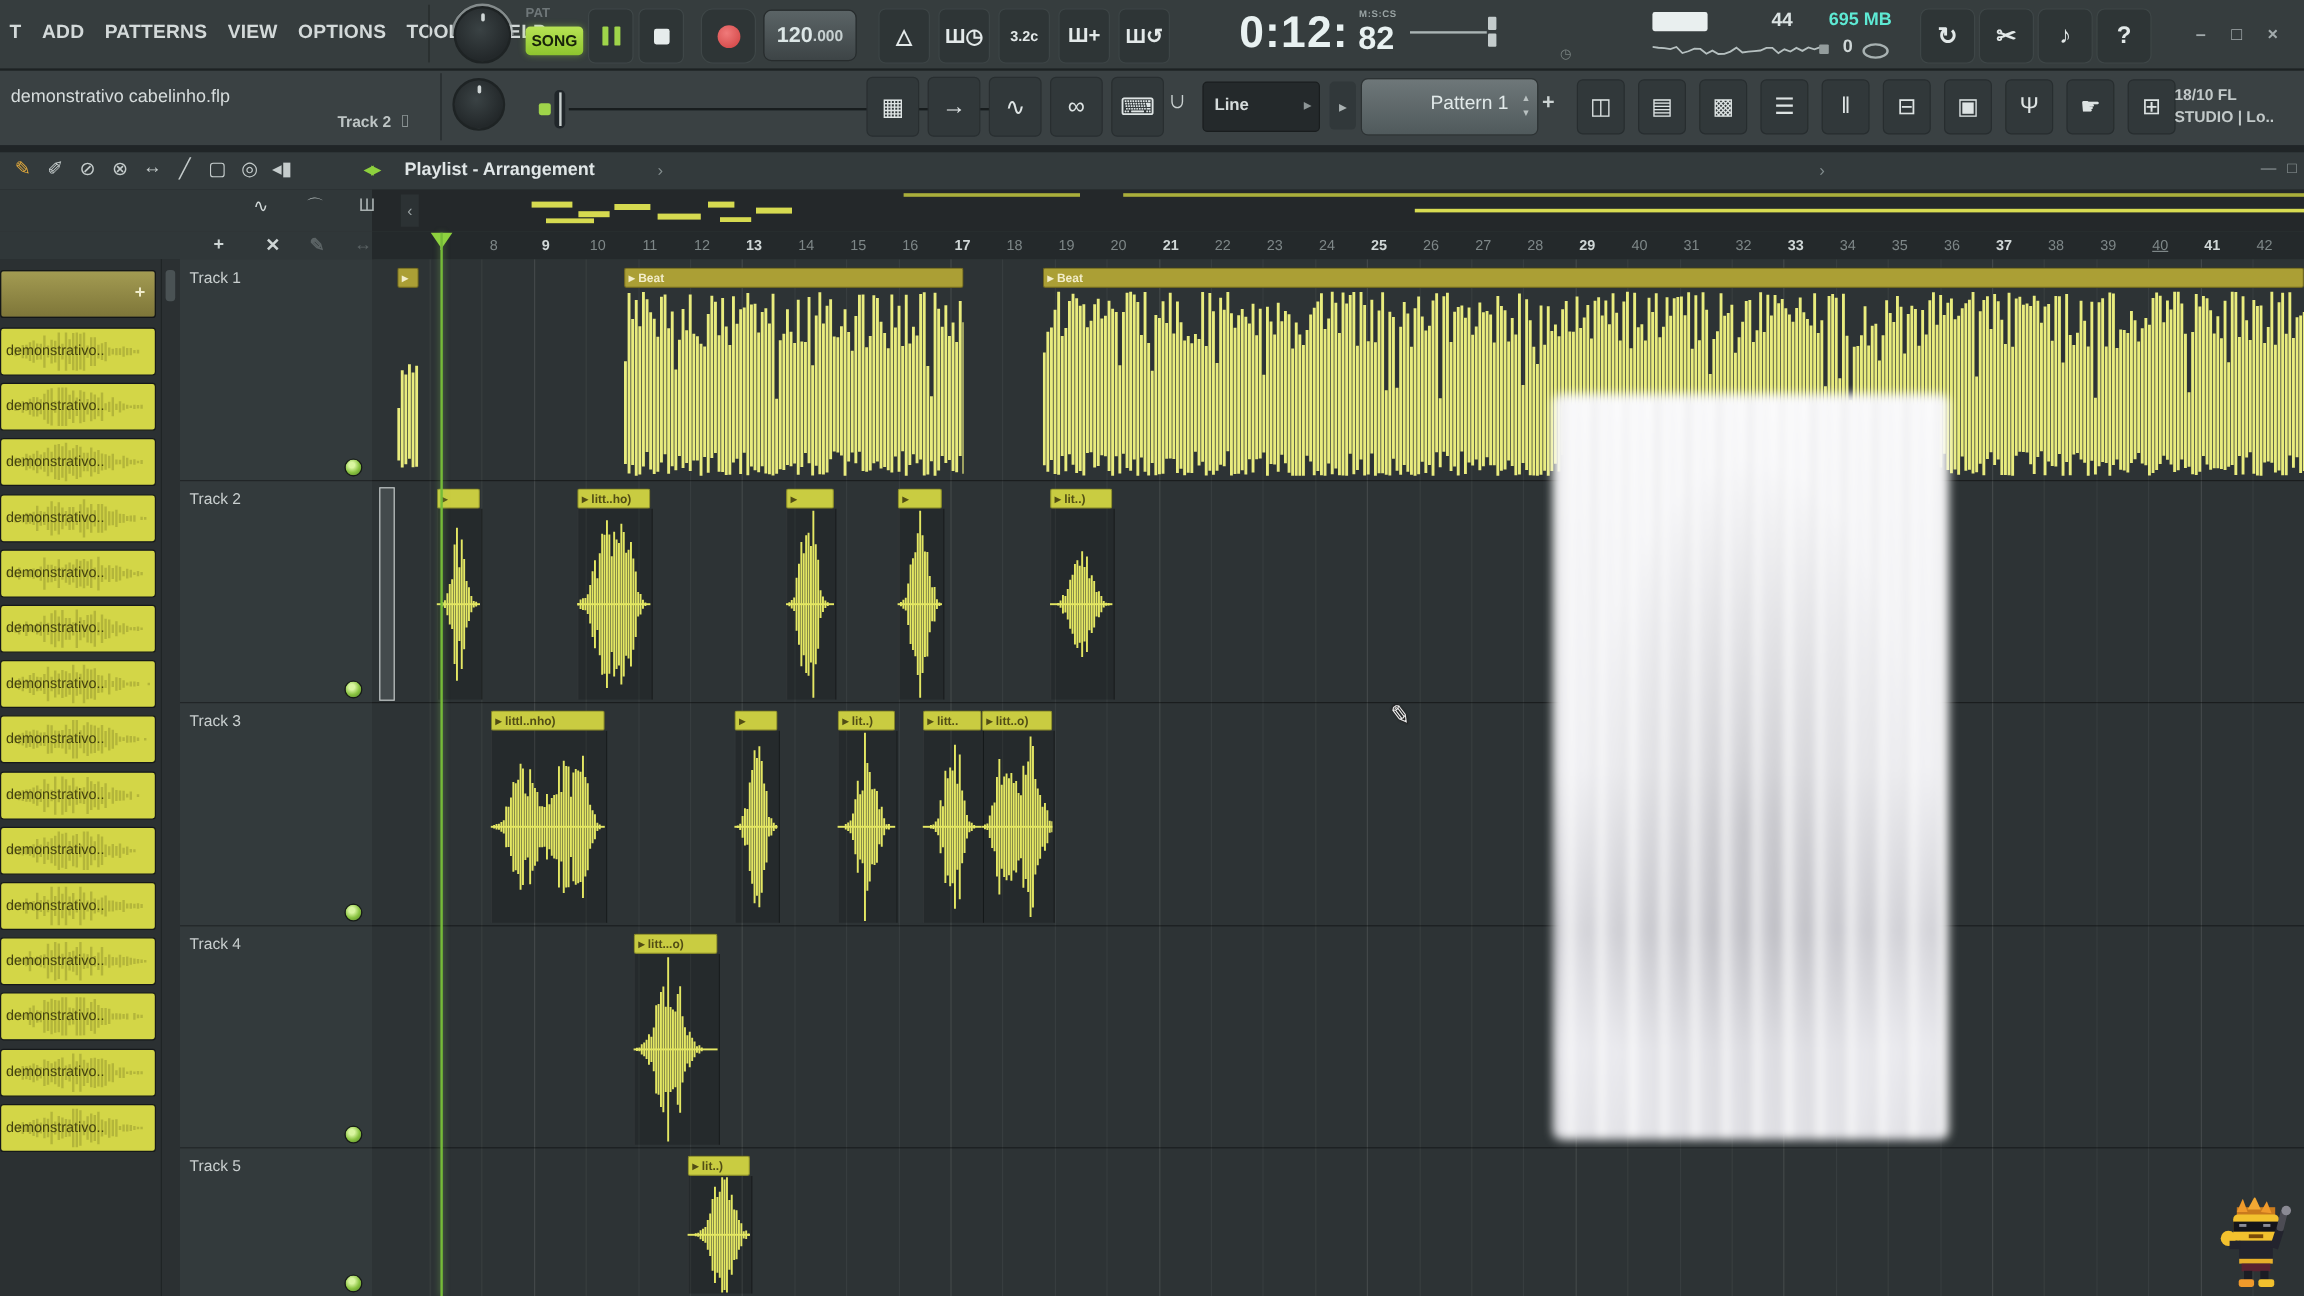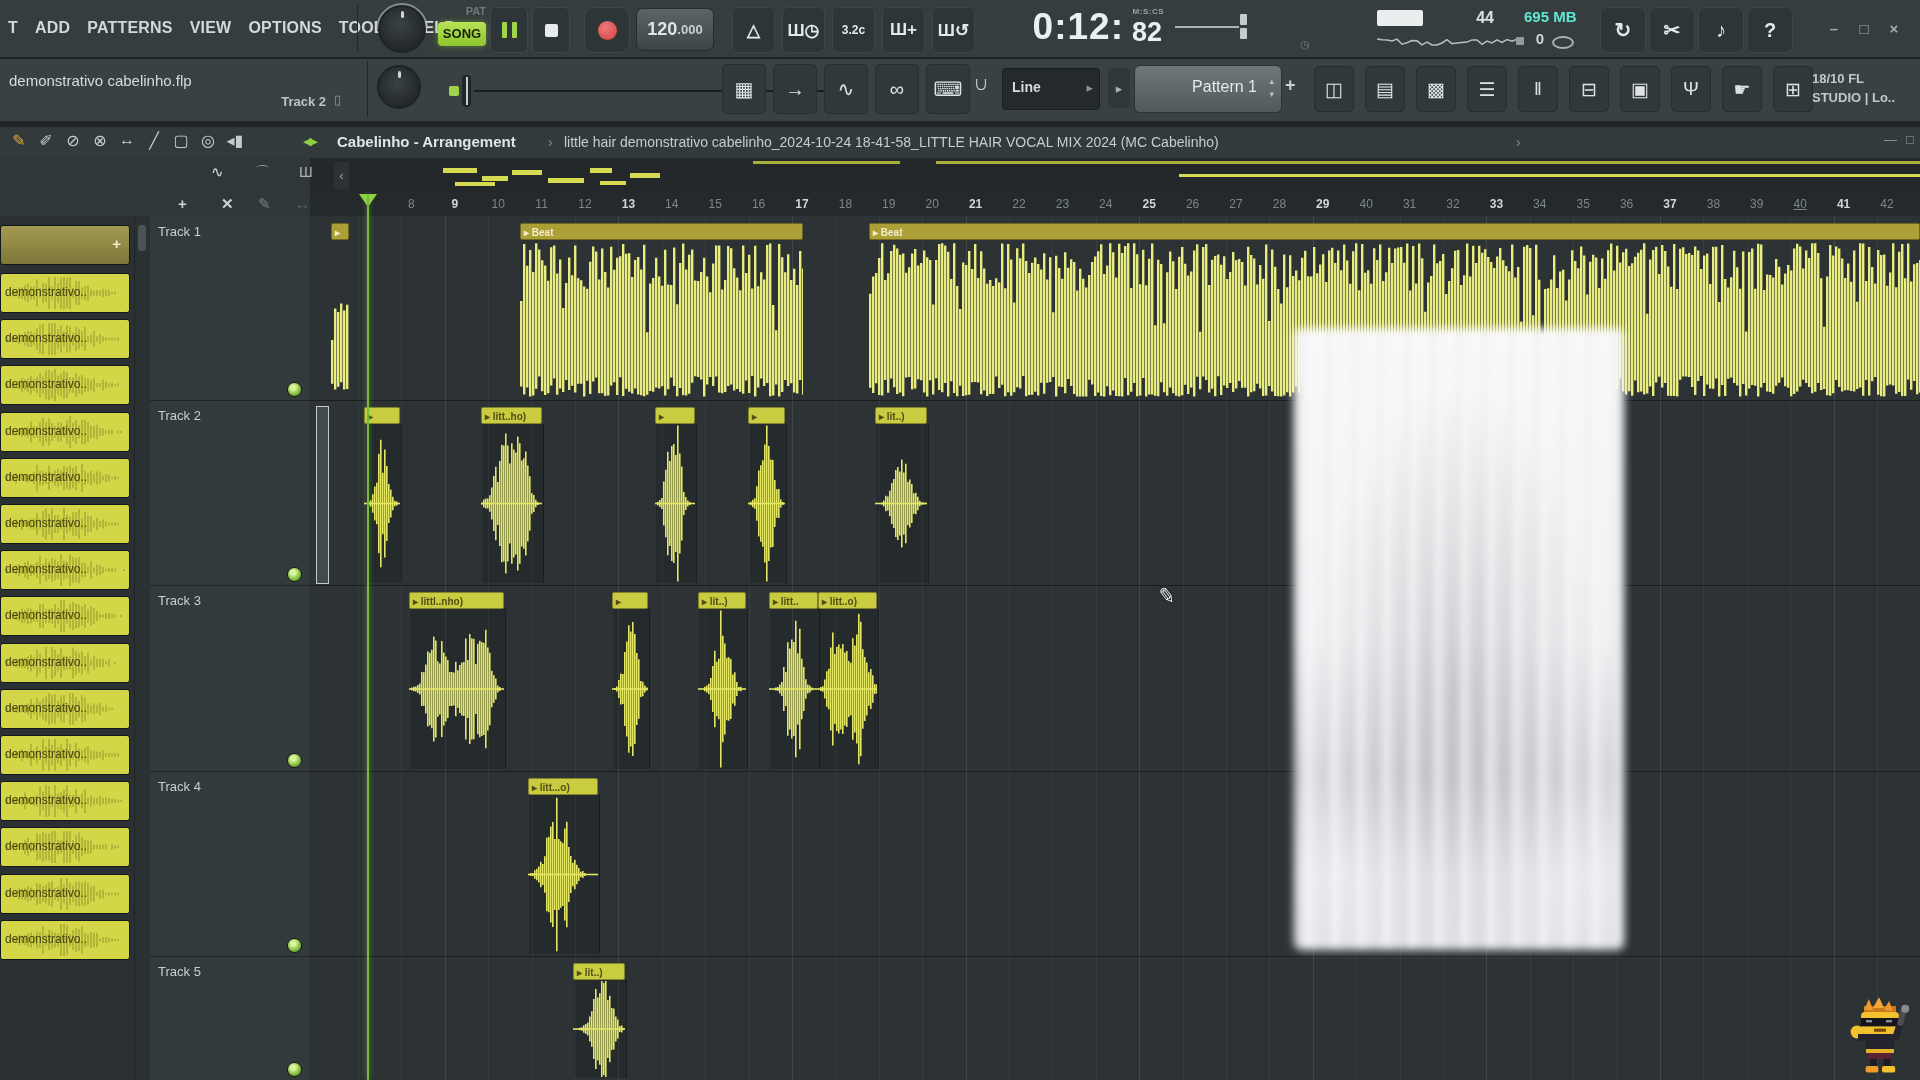--- a/index.html
+++ b/index.html
@@ -11,21 +11,21 @@
   #menu{position:absolute;left:8px;top:0;height:55px;display:flex;align-items:center;gap:17px;
         font-size:16px;font-weight:bold;color:#d3d9d9;letter-spacing:.2px;}
   .menu-item{cursor:default;}
   #menu-sep{position:absolute;left:357px;top:4px;width:1px;height:48px;background:#232829;}
   .knob{border-radius:50%;background:radial-gradient(circle at 45% 40%,#3a4244,#23282a 70%);
         border:2px solid #1e2324;}
   .knob .tick{position:absolute;left:50%;top:4px;width:3px;height:7px;margin-left:-1px;background:#cfd6d6;border-radius:2px;}
   .knob .arc{position:absolute;inset:-4px;border:2px solid #aeb6b6;border-radius:50%;
              border-bottom-color:transparent;border-right-color:transparent;transform:rotate(45deg);opacity:.65;}
   #patsong{position:absolute;left:438px;top:5px;width:48px;height:46px;}
-  #pat-label{position:absolute;left:0;top:0;width:48px;text-align:right;font-size:11px;font-weight:bold;color:#6f7779;}
+  #pat-label{position:absolute;left:0;top:0;width:48px;text-align:left;font-size:11px;font-weight:bold;color:#6f7779;}
   #song-label{position:absolute;left:0;top:17px;width:48px;height:24px;border-radius:4px;background:linear-gradient(#b7e354,#8ec52e);
               color:#17210a;font-size:13px;font-weight:bold;text-align:center;line-height:24px;box-shadow:0 0 6px rgba(150,210,60,.45);}
   .tbtn{position:absolute;top:7px;height:44px;border-radius:6px;background:#2e3536;border:1px solid #3f4748;
         display:flex;align-items:center;justify-content:center;}
   .pausebar{width:5px;height:16px;background:#9fd44a;border-radius:1px;margin:0 2.5px;}
   #stop-glyph{width:13px;height:13px;background:#e6ecec;border-radius:2px;}
   #rec-glyph{width:19px;height:19px;border-radius:50%;background:radial-gradient(circle at 40% 35%,#f07a7a,#cf3f3f);}
   #tempo{position:absolute;left:636px;top:8px;width:76px;height:41px;border-radius:7px;
          background:linear-gradient(#5b6466,#3d4446);border:1px solid #272c2d;color:#dce6e6;
          display:flex;align-items:center;justify-content:center;font-weight:bold;}
@@ -284,23 +284,22 @@
         <div class="pl-tool">✐</div>
         <div class="pl-tool">⊘</div>
         <div class="pl-tool">⊗</div>
         <div class="pl-tool">↔</div>
         <div class="pl-tool">╱</div>
         <div class="pl-tool">▢</div>
         <div class="pl-tool">◎</div>
         <div class="pl-tool">◂▮</div>
       </div>
     <div id="pl-playicon">◀▶</div>
-    <div id="pl-title-main">Cabelinho - Arrangement</div>
+    <div id="pl-title-main">Playlist - Arrangement</div>
     <div id="pl-sep1">›</div>
-    <div id="pl-arr-title">little hair demonstrativo cabelinho_2024-10-24 18-41-58_LITTLE HAIR VOCAL MIX 2024 (MC Cabelinho)</div>
     <div id="pl-sep2">›</div>
     <div class="pl-winctl" style="left:1884px;">—</div>
     <div class="pl-winctl" style="left:1906px;">□</div>
   </div>
 
   <div id="minimap">
     <div id="mm-inner">
       <div id="mm-line1"></div>
       <div id="mm-gap"></div>
       <div id="mm-line2"></div>

